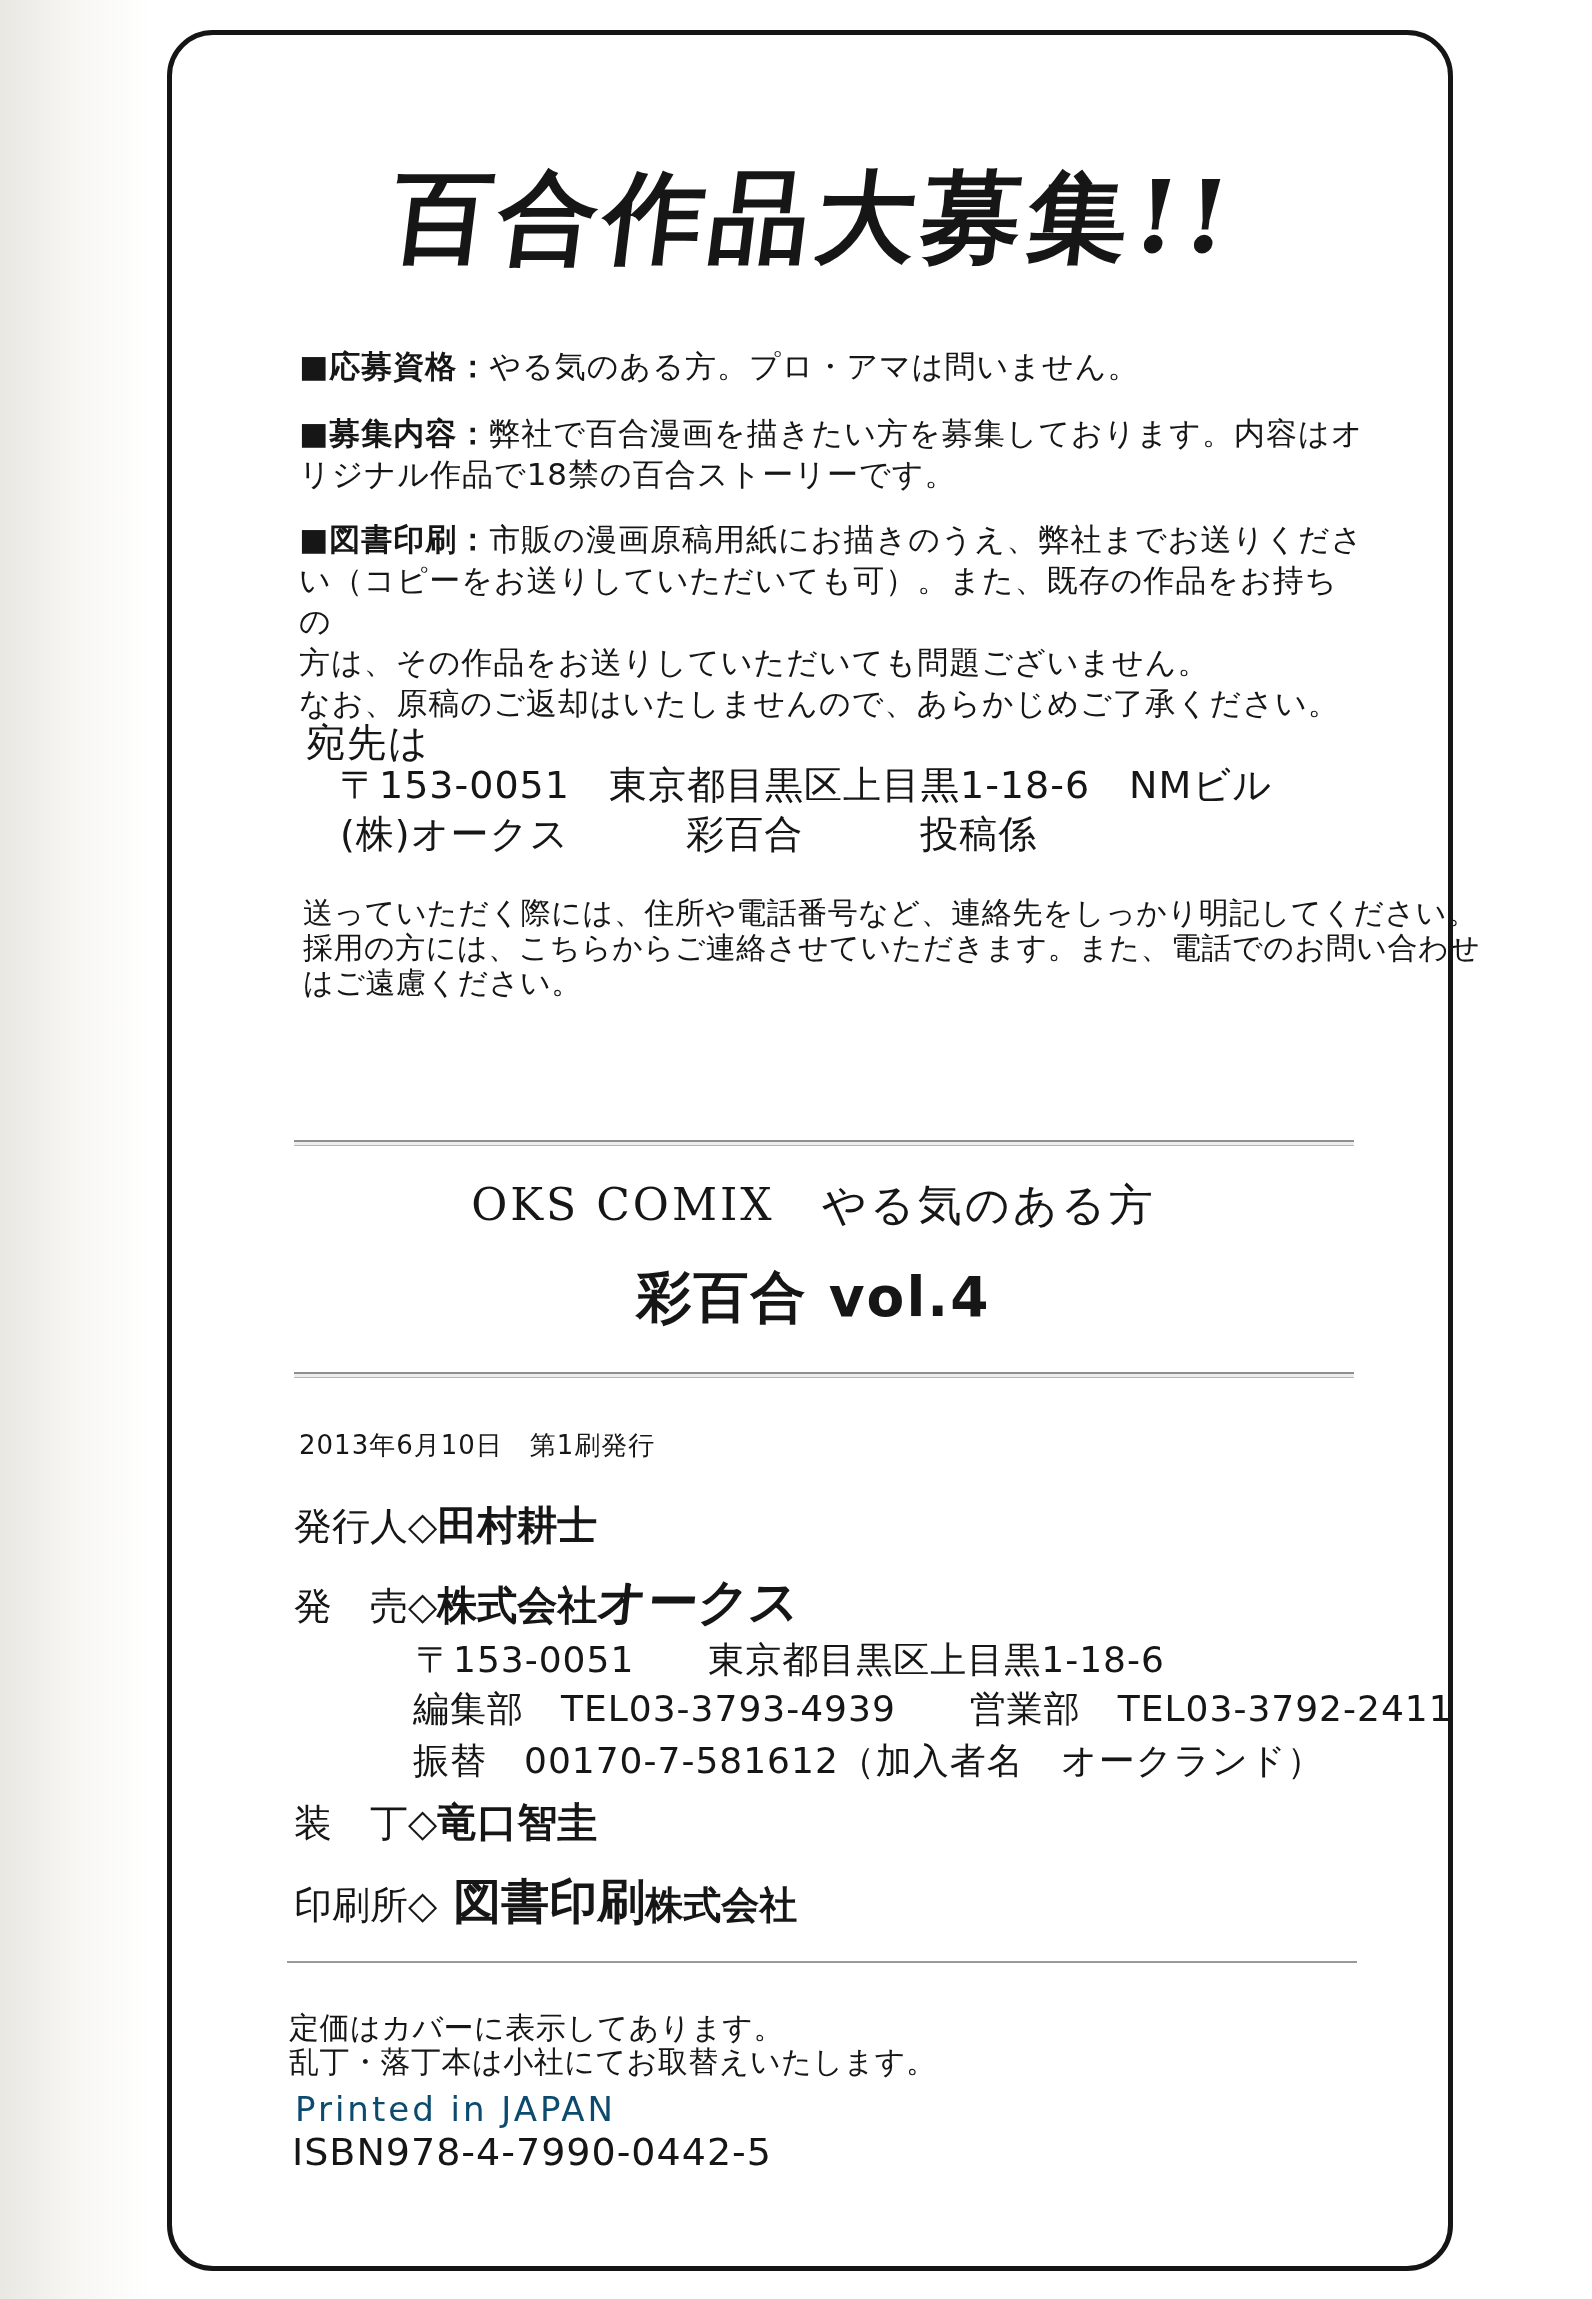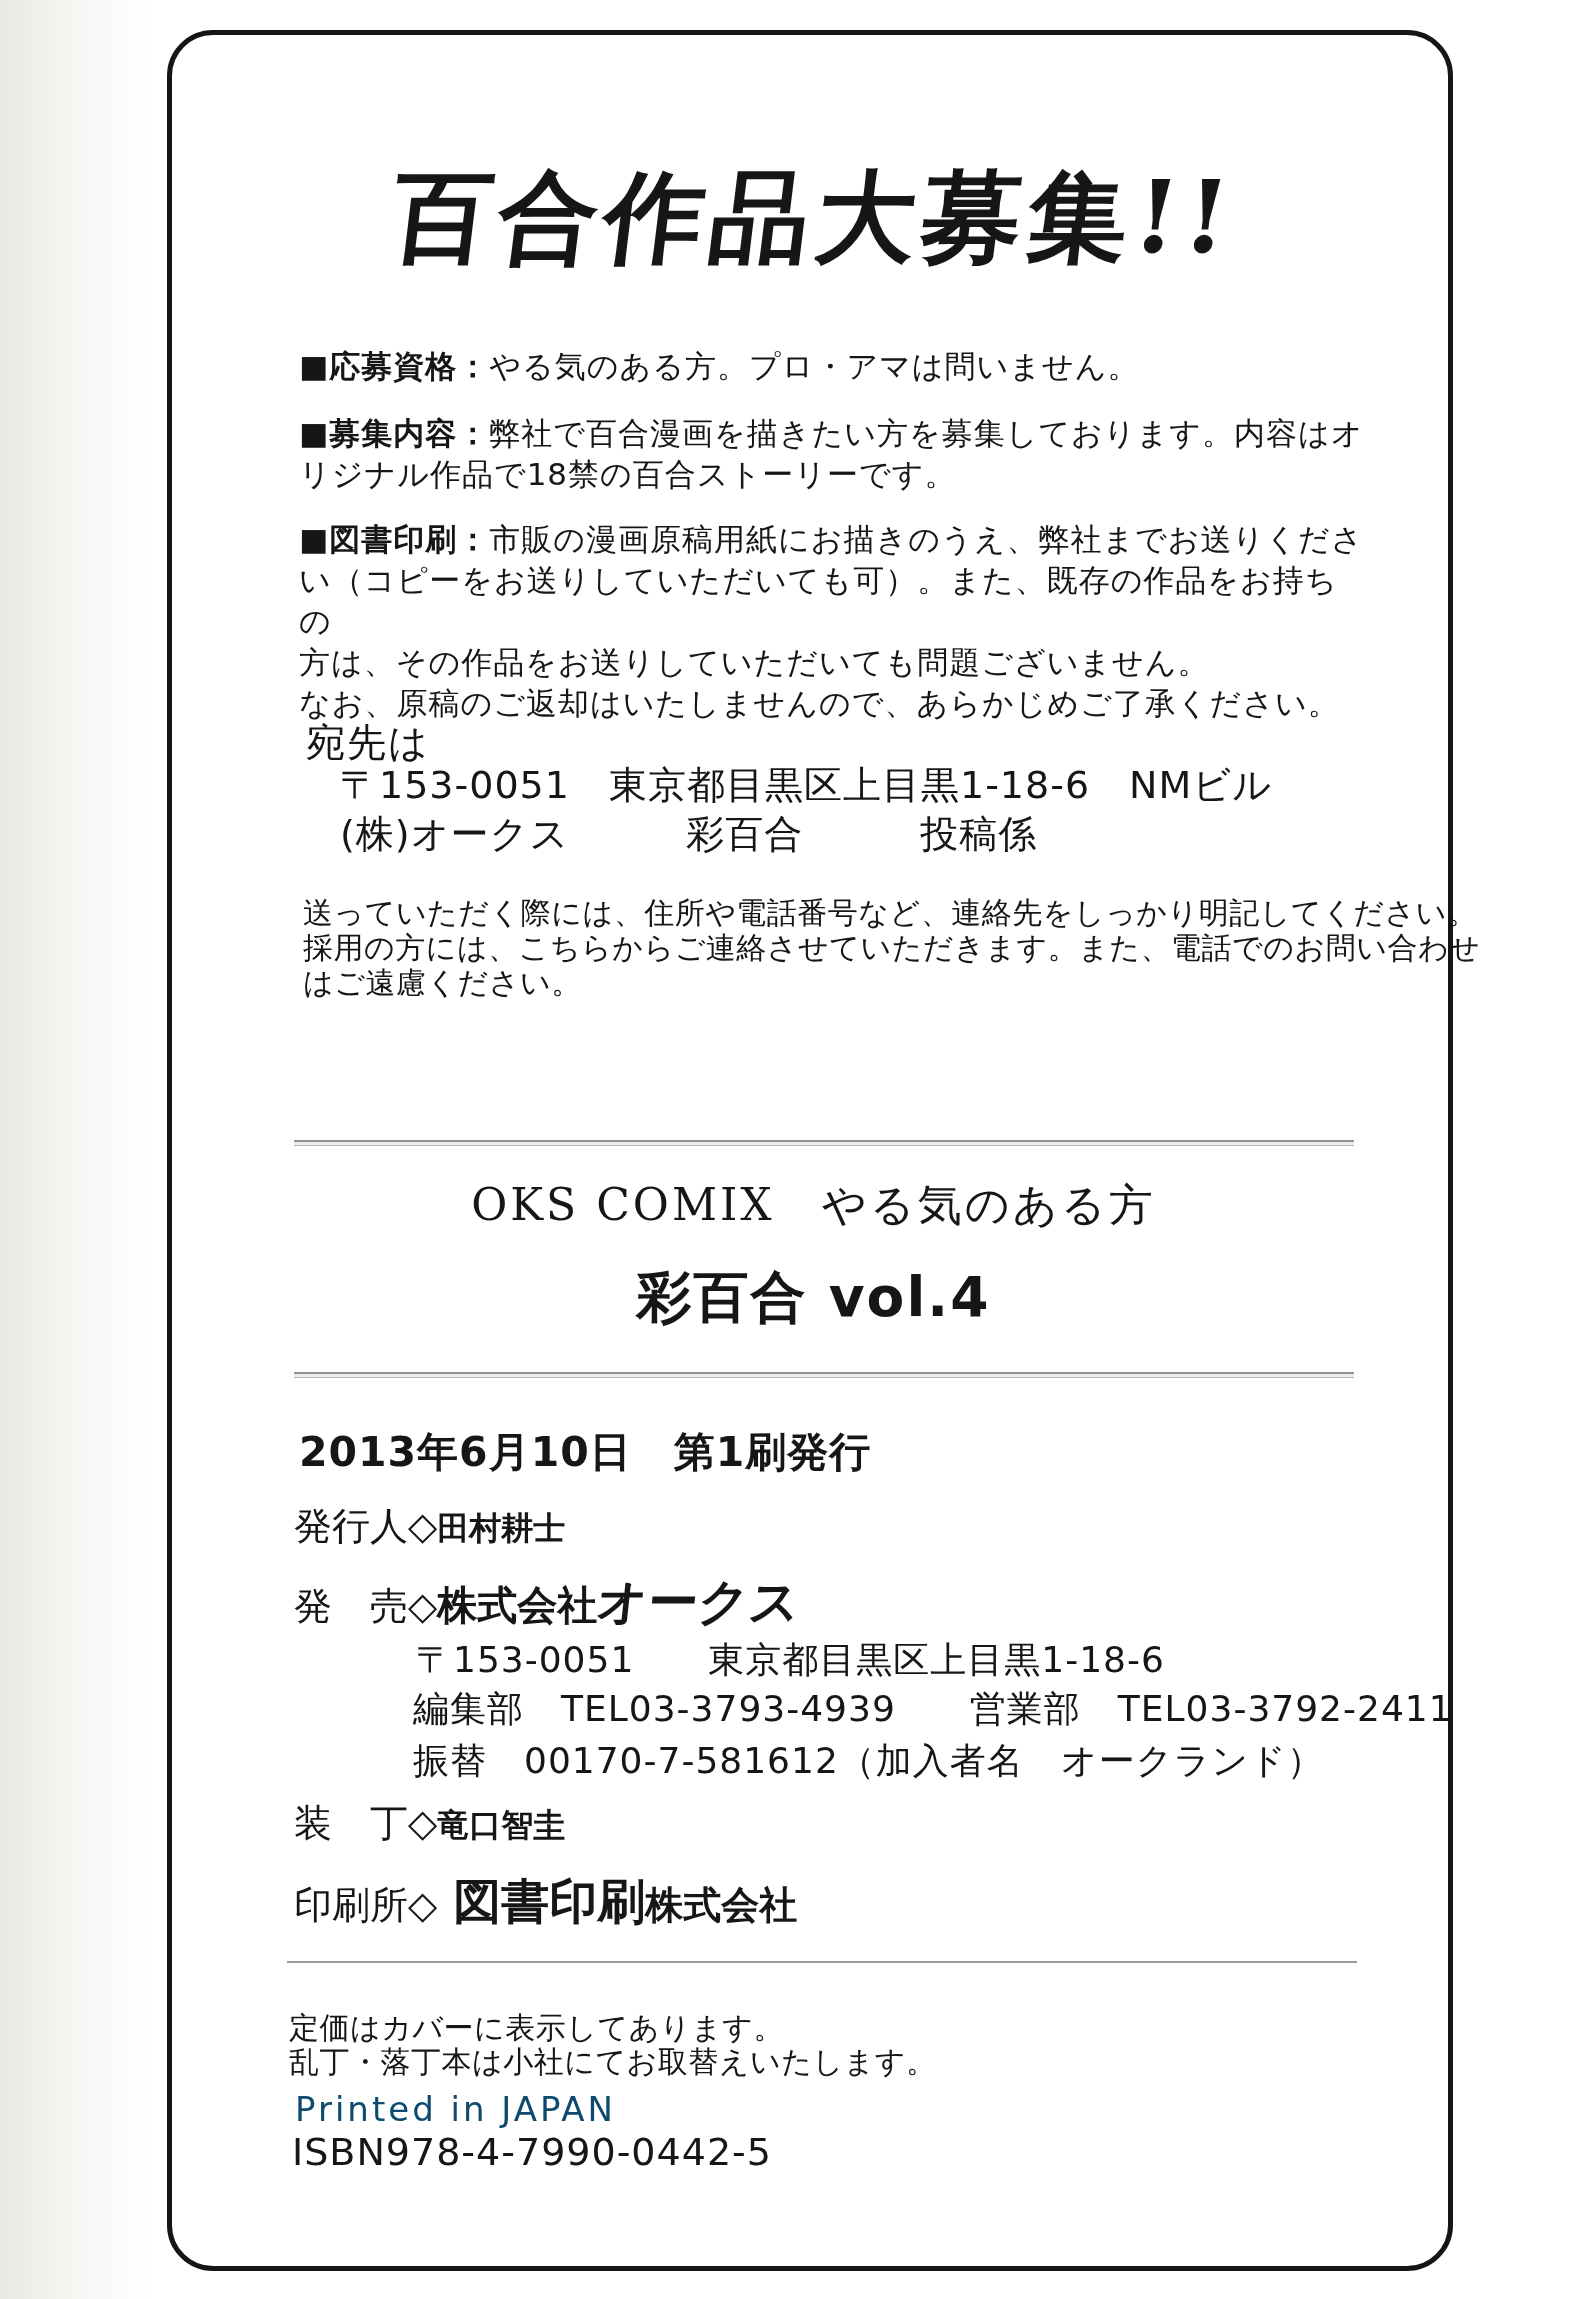--- a/index.html
+++ b/index.html
@@ -49,26 +49,26 @@
   .rule1{left:294px;top:1140px;width:1060px;}
   .rule2{left:294px;top:1372px;width:1060px;}
   .rule3{left:287px;top:1961px;width:1070px;height:1px;border-bottom:none;border-top:2px solid #9a9a9a;background:none;}
 
   .series-title{
     top:1183px;font-size:44px;letter-spacing:3px;
     font-family:"DejaVu Serif","Liberation Serif",serif;
   }
   .book-title{top:1270px;font-size:55px;font-weight:bold;letter-spacing:2px;}
 
-  .edition{left:299px;top:1432px;font-size:41px;letter-spacing:1px;font-weight:bold;}
+  .edition{left:299px;top:1432px;font-size:26px;letter-spacing:1px;}
   .credit{left:294px;}
   .credit .lbl{font-size:38px;}
   .credit .name-serif{
-    font-size:32px;font-weight:bold;
-    font-family:Liberation Sans, sans-serif;
+    font-size:40px;font-weight:bold;
+    font-family:Liberation Mono, monospace;
   }
   .pub{top:1507px;}
   .sell{top:1577px;}
   .sell .corp{font-size:40px;font-weight:bold;font-family:"DejaVu Serif","Liberation Serif",serif;}
   .sell .name-logo{
     font-size:50px;font-weight:bold;display:inline-block;transform:skewX(-6deg);
   }
   .sell-addr{left:416px;top:1642px;font-size:36px;letter-spacing:1px;}
   .contacts{left:413px;top:1691px;font-size:36px;letter-spacing:1px;}
   .transfer{left:413px;top:1743px;font-size:36px;letter-spacing:1px;}

